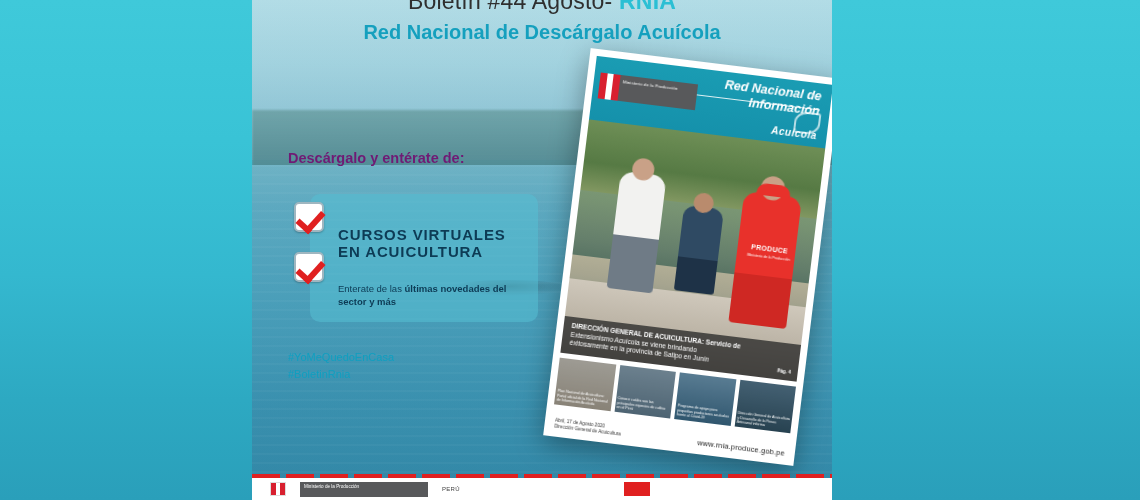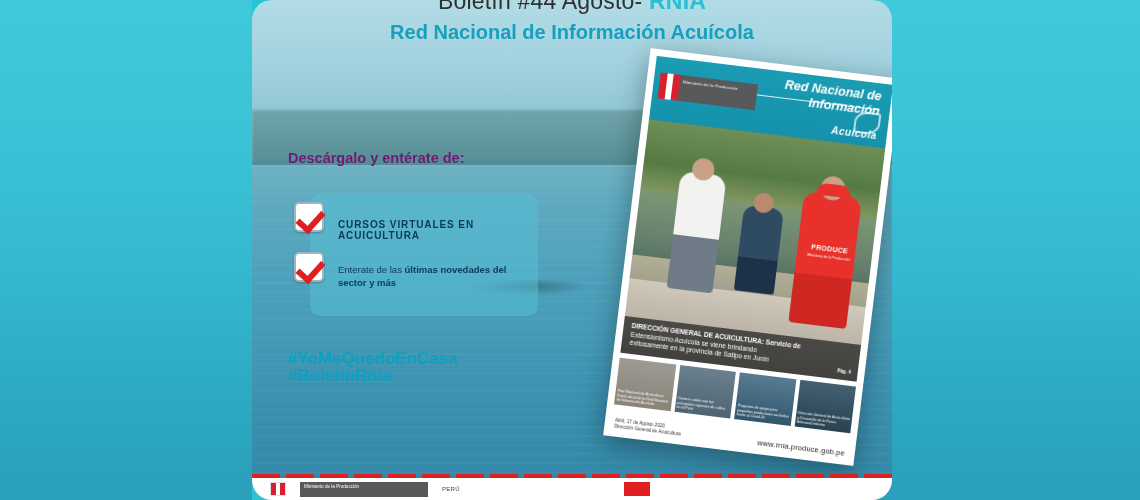--- a/index.html
+++ b/index.html
@@ -22,25 +22,24 @@
     background: linear-gradient(180deg, #3fc9da 0%, #39c3d6 28%, #34b8cf 55%, #2da9c2 80%, #2a9fba 100%);
   }
   .side-fill.left { left: 0; }
   .side-fill.right { right: 0; left: auto; width: 308px; }
 
   
   .poster {
     position: absolute;
     left: 252px;
     top: 0;
-    width: 640px;
+    width: 580px;
     height: 500px;
     overflow: hidden;
     background: #4db7cc;
-    border-radius: 20px;
   }
 
   
   .bg-sky {
     position: absolute; left: 0; top: 0; width: 100%; height: 32%;
     background: linear-gradient(180deg, #cfe3ea 0%, #bdd8e2 40%, #a8c8d6 75%, #8fb8c9 100%);
   }
   .bg-hills {
     position: absolute; left: 0; top: 22%; width: 100%; height: 14%;
     background: linear-gradient(180deg, rgba(120,152,150,0.85) 0%, rgba(98,131,132,0.9) 60%, rgba(86,120,126,0.95) 100%);
@@ -113,25 +112,25 @@
   .card {
     position: relative;
     width: 228px;
     min-height: 122px;
     background: rgba(86,191,212,0.55);
     border-radius: 10px;
     padding: 14px 14px 14px 28px;
     margin-left: 22px;
   }
   .card-title {
-    font-size: 10px;
+    font-size: 15px;
     font-weight: bold;
     color: #0d3b55;
     letter-spacing: .9px;
-    margin-top: 11px;
+    margin-top: 18px;
     margin-bottom: 22px;
   }
   .card-text {
     font-size: 9.5px;
     color: #0d3b55;
     line-height: 13px;
     width: 190px;
   }
   .card-text b { font-weight: bold; }
 
@@ -150,23 +149,23 @@
     left: 6px; top: 2px;
     width: 11px; height: 20px;
     border: solid #e02020;
     border-width: 0 6px 6px 0;
     transform: rotate(42deg);
   }
   .check.one { top: 8px; }
   .check.two { top: 58px; }
 
   .hashtags {
-    margin-top: 34px;
-    font-size: 17px;
-    font-weight: bold;
+    margin-top: 27px;
+    font-size: 11px;
+    font-weight: normal;
     color: #0f9fc0;
     line-height: 17px;
   }
 
   
   .cover-wrap {
     position: absolute;
     right: 14px;
     top: 62px;
     width: 252px;
@@ -430,21 +429,21 @@
   <div class="bg-sky"></div>
   <div class="bg-hills"></div>
   <div class="bg-water"></div>
   <div class="bg-boat"></div>
   <div class="bg-wash"></div>
 
   <div class="header">
     <div class="line1">
       <span>Boletín #44 Agosto- </span><span class="rnia">RNIA</span>
     </div>
-    <div class="line2">Red Nacional de Información Acuícola</div>
+    <div class="line2">Red Nacional de Descárgalo Acuícola</div>
   </div>
 
   <div class="left-col">
     <div class="descarga">Descárgalo y entérate de:</div>
 
     <div class="card">
       <div class="check one"></div>
       <div class="check two"></div>
       <div class="card-title">CURSOS VIRTUALES  EN  ACUICULTURA</div>
       <div class="card-text">

